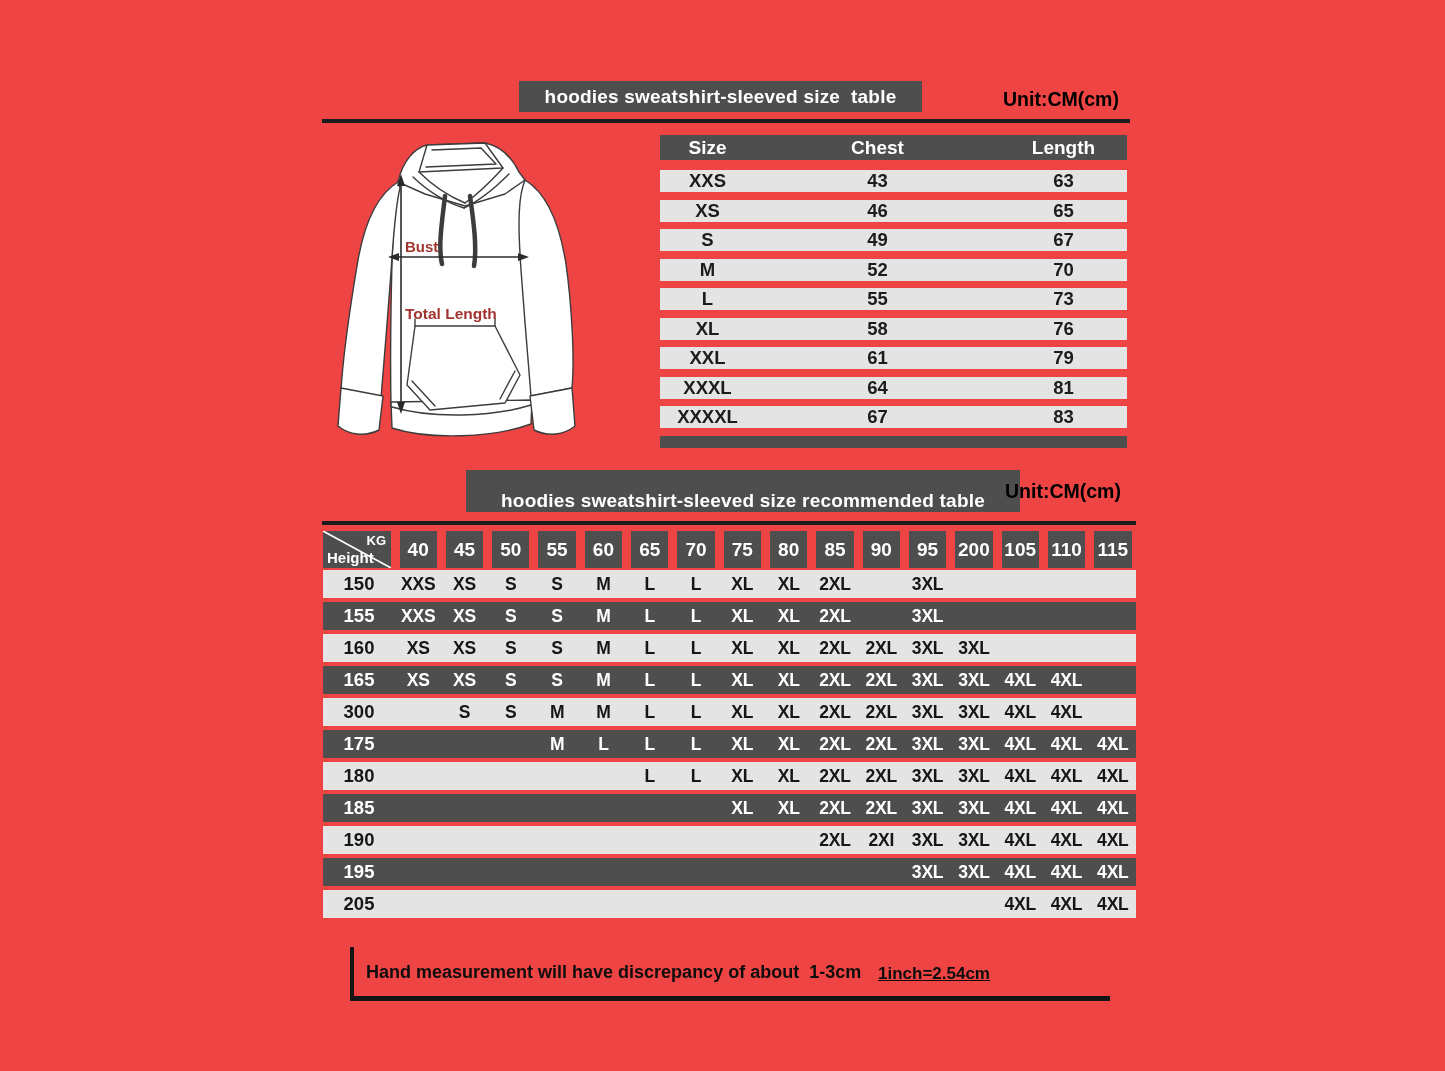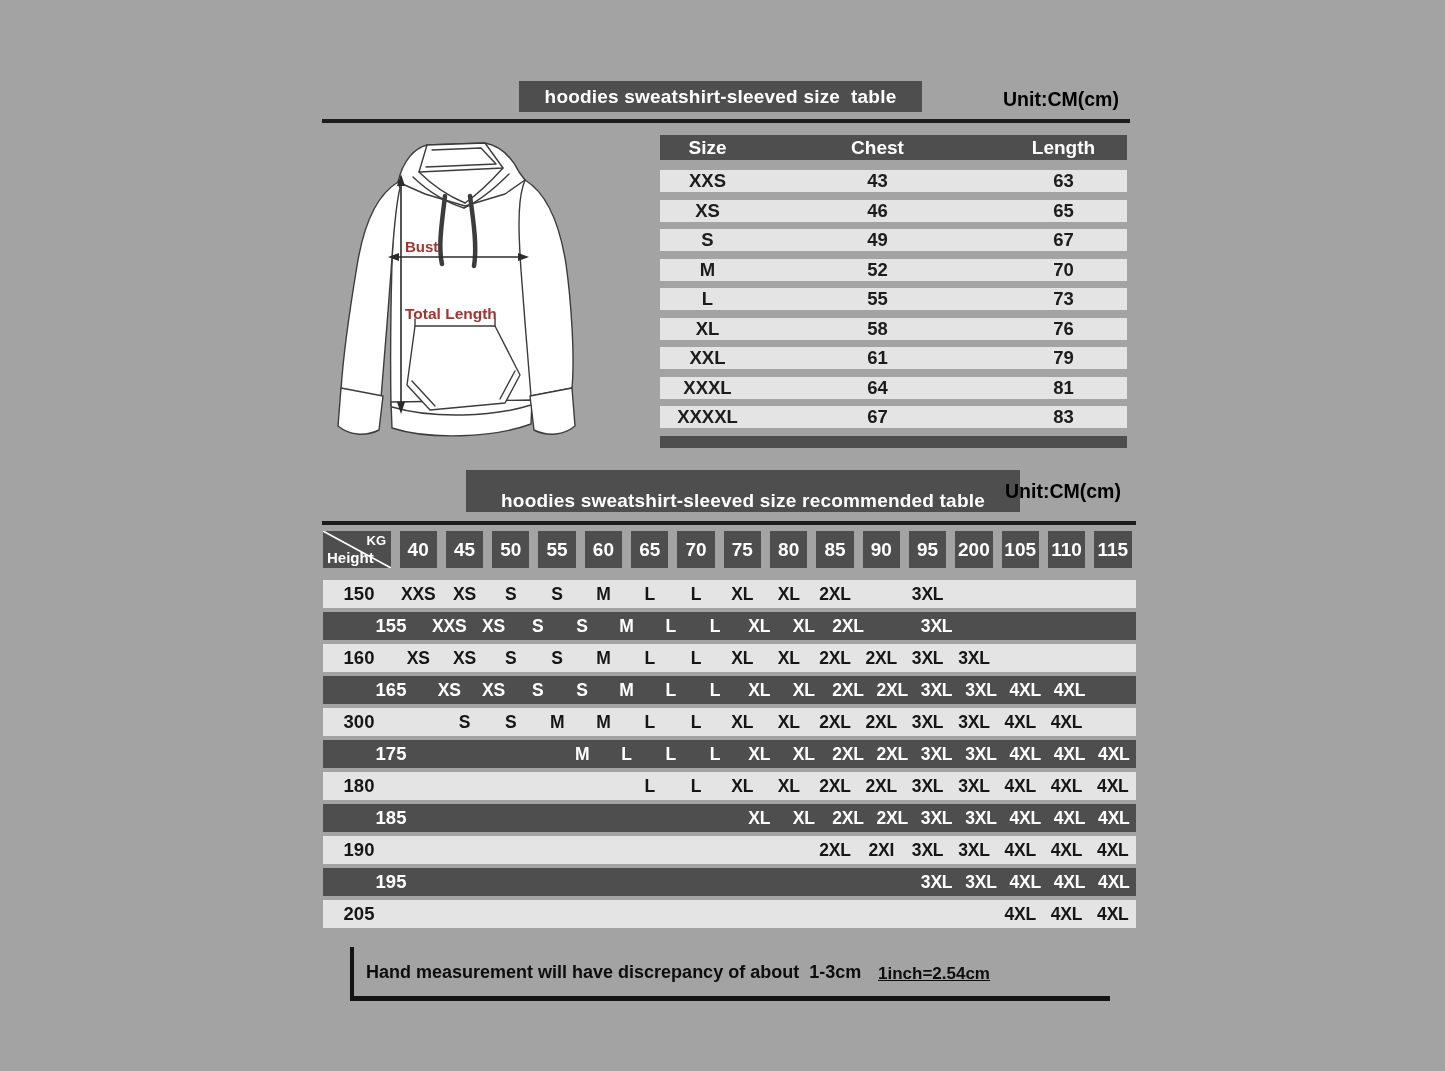--- a/index.html
+++ b/index.html
@@ -1,17 +1,17 @@
 <!DOCTYPE html>
 <html><head>
 <meta charset="utf-8">
 <style>
   html,body { margin:0; padding:0; background:#fff; }
   .page {
-    position:relative; width:1445px; height:1071px; background:#a3a3a3;
+    position:relative; width:1445px; height:1071px; background:#ef4444;
     font-family:"Liberation Sans", sans-serif; font-weight:bold; color:#1a1a1a;
     overflow:hidden;
   }
   .abs { position:absolute; }
 
   
   .bar {
     background:#4e4e4e; color:#ffffff; display:flex; align-items:center; justify-content:center;
     font-size:19px; white-space:pre; letter-spacing:0.2px;
   }
@@ -31,32 +31,32 @@
   
   .size-table { left:660px; top:135px; width:467px; }
   .st-grid { display:grid; grid-template-columns:95px 245px 127px; text-align:center; align-items:center; }
   .st-header { background:#4e4e4e; color:#fff; height:25px; font-size:19px; margin-bottom:10px; }
   .st-row { background:#e4e4e4; height:22px; font-size:18.5px; margin-bottom:7.5px; color:#1c1c1c; }
   .st-bottom { height:12px; background:#4e4e4e; margin-top:3px; }
 
   
   .matrix { left:323px; top:531px; width:813px; }
   .mx-grid { display:grid; grid-template-columns:72px repeat(16, 1fr); align-items:center; }
-  .mx-header { height:37px; margin-bottom:12px; }
+  .mx-header { height:37px; margin-bottom:2px; }
   .mx-hbox {
     background:#4e4e4e; color:#fff; margin:0 4.5px; height:37px;
     display:flex; align-items:center; justify-content:center; font-size:19px;
   }
   .corner { position:relative; background:#4e4e4e; height:37px; margin-right:4px; color:#fff; }
   .corner svg { position:absolute; left:0; top:0; }
   .c-kg { position:absolute; top:2px; right:5px; font-size:13px; }
   .c-h  { position:absolute; bottom:2px; left:4px; font-size:15px; }
   .mx-row { height:28px; margin-bottom:4px; text-align:center; font-size:17.5px; letter-spacing:-0.2px; }
   .mx-row.light { background:#e4e4e4; color:#161616; }
-  .mx-row.dark  { background:#4e4e4e; color:#ffffff;padding-left:32px; }
+  .mx-row.dark  { background:#4e4e4e; color:#ffffff; }
   .mx-label { font-size:18.5px; letter-spacing:0; }
 
   
   .f-vline { left:350px; top:947px; width:4px; height:53px; background:#141414; }
   .f-hline { left:350px; top:996px; width:760px; height:5px; background:#141414; }
   .f-note { left:366px; top:962px; font-size:18px; white-space:pre; color:#0d0d0d; }
   .f-conv { left:878px; top:964px; font-size:17px; color:#0d0d0d;text-decoration:underline; }
 </style>
 </head>
 <body>

